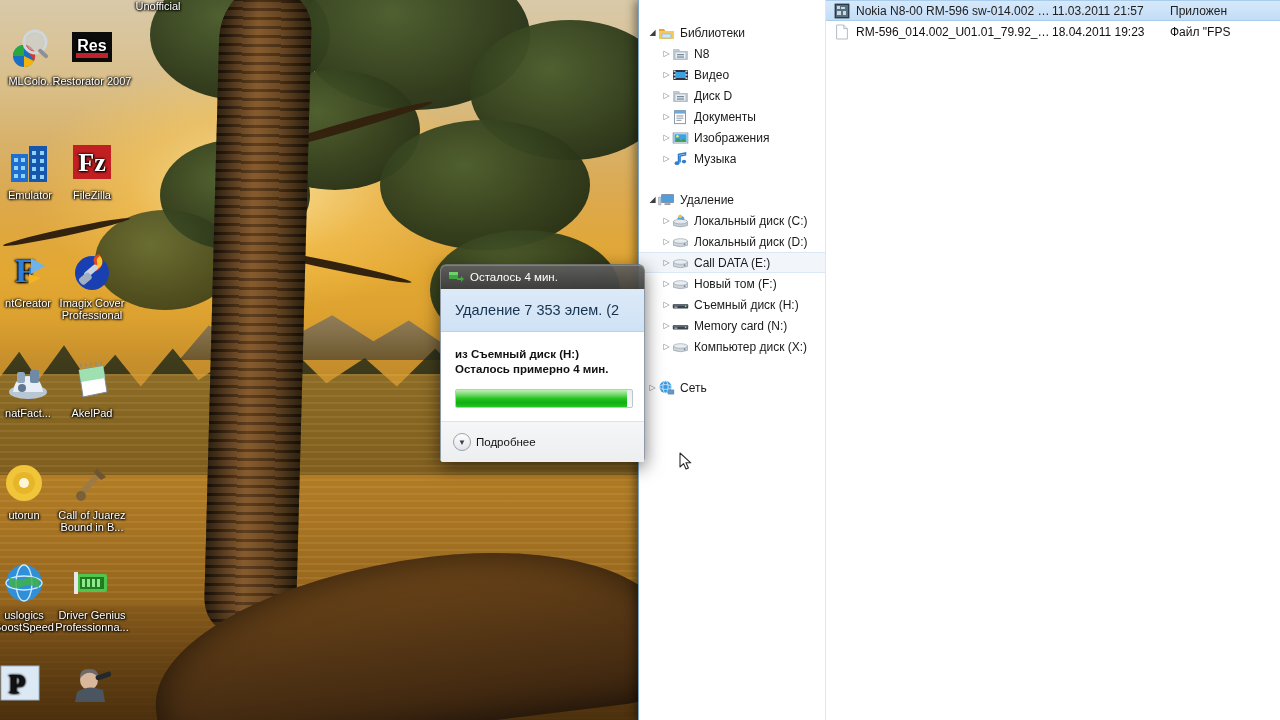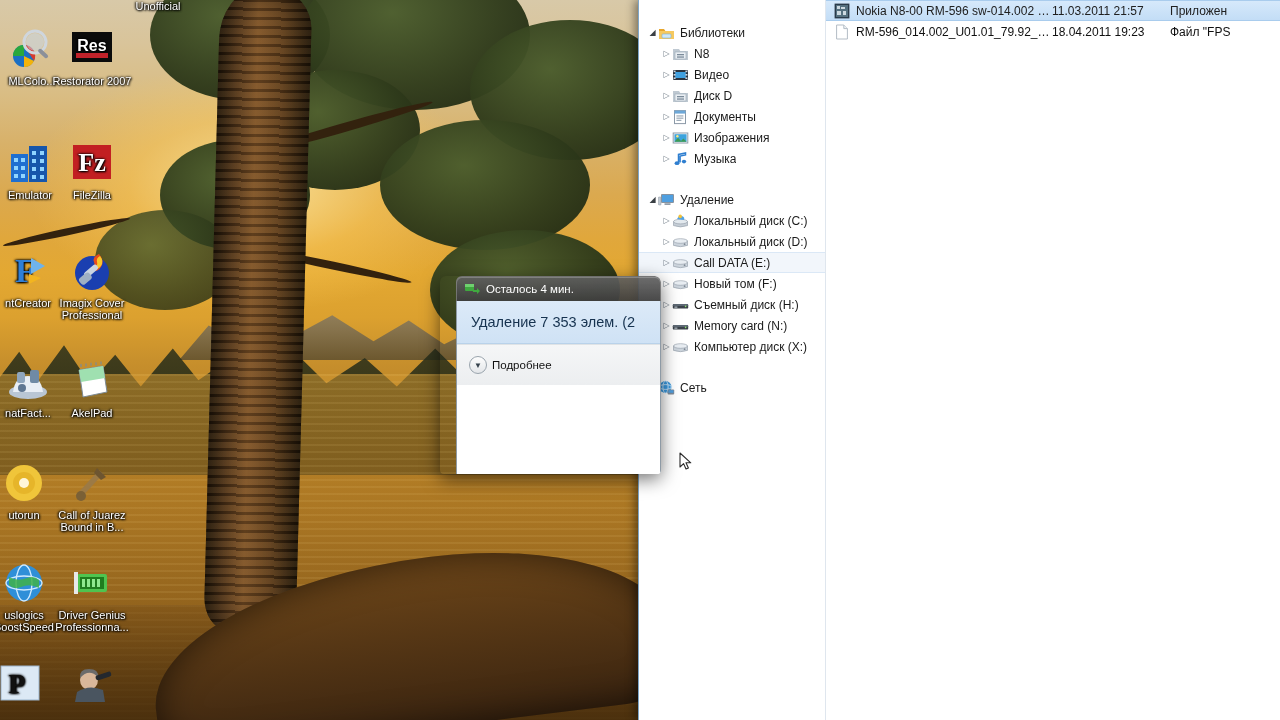--- a/index.html
+++ b/index.html
@@ -142,25 +142,24 @@
     border-top:1px solid #a9cced;border-bottom:1px solid #a9cced;
     height:19px;color:#202020;
   }
   .fico{width:16px;height:16px;flex:0 0 16px;margin-right:6px;position:relative;}
   .fname{width:196px;flex:0 0 196px;overflow:hidden;text-overflow:ellipsis;}
   .fdate{width:118px;flex:0 0 118px;}
   .ftype{flex:1 1 auto;overflow:hidden;}
 
   
   #progdlg{
-    position:absolute;left:440px;top:276px;width:205px;height:198px;
+    position:absolute;left:440px;top:264px;width:205px;height:198px;
     border-radius:6px 6px 4px 4px;
     box-shadow:0 5px 18px rgba(0,0,0,.55);
     overflow:hidden;
-    padding-left:16px;
   }
   #dlg-title{
     height:24px;
     background:linear-gradient(to bottom, rgba(96,96,96,.92), rgba(62,62,62,.94));
     border-top-left-radius:6px;border-top-right-radius:6px;
     display:flex;align-items:center;padding-left:8px;
     color:#fff;font-size:11.5px;
     border:1px solid rgba(160,160,160,.5);border-bottom:none;
     box-shadow:inset 0 1px 0 rgba(255,255,255,.22);
   }
@@ -588,20 +587,27 @@
       <svg width="15" height="13" viewBox="0 0 15 13">
         <rect x="0" y="1" width="9" height="7" rx="1" fill="#3fa93f"></rect>
         <rect x="0" y="1" width="9" height="3" fill="#6fd06f"></rect>
         <path d="M8 7 h4 v-2 l3 3 -3 3 v-2 h-4 z" fill="#3fa93f"></path>
       </svg>
     </span>
     <span>Осталось 4 мин.</span>
   </div>
   <div id="dlg-body">
     <div id="dlg-head">Удаление 7 353 элем. (2</div>
+    <div id="dlg-mid">
+      <div class="line">из Съемный диск (H:)</div>
+      <div class="line">Осталось примерно 4 мин.</div>
+      <div id="progtrack">
+        <div id="progfill" style="width: 97%;"></div>
+      </div>
+    </div>
     <div id="dlg-foot">
       <span class="chev-btn">▼</span>
       <span class="txt">Подробнее</span>
     </div>
   </div>
 </div>
 
 <div id="cursor">
   <svg width="14" height="20" viewBox="0 0 14 20">
     <path d="M1 1 L1 15 L4.6 11.6 L7 17 L9.4 16 L7 10.8 L11.8 10.8 Z" fill="#ffffff" stroke="#2b2b2b" stroke-width="1.1" stroke-linejoin="round"></path>

